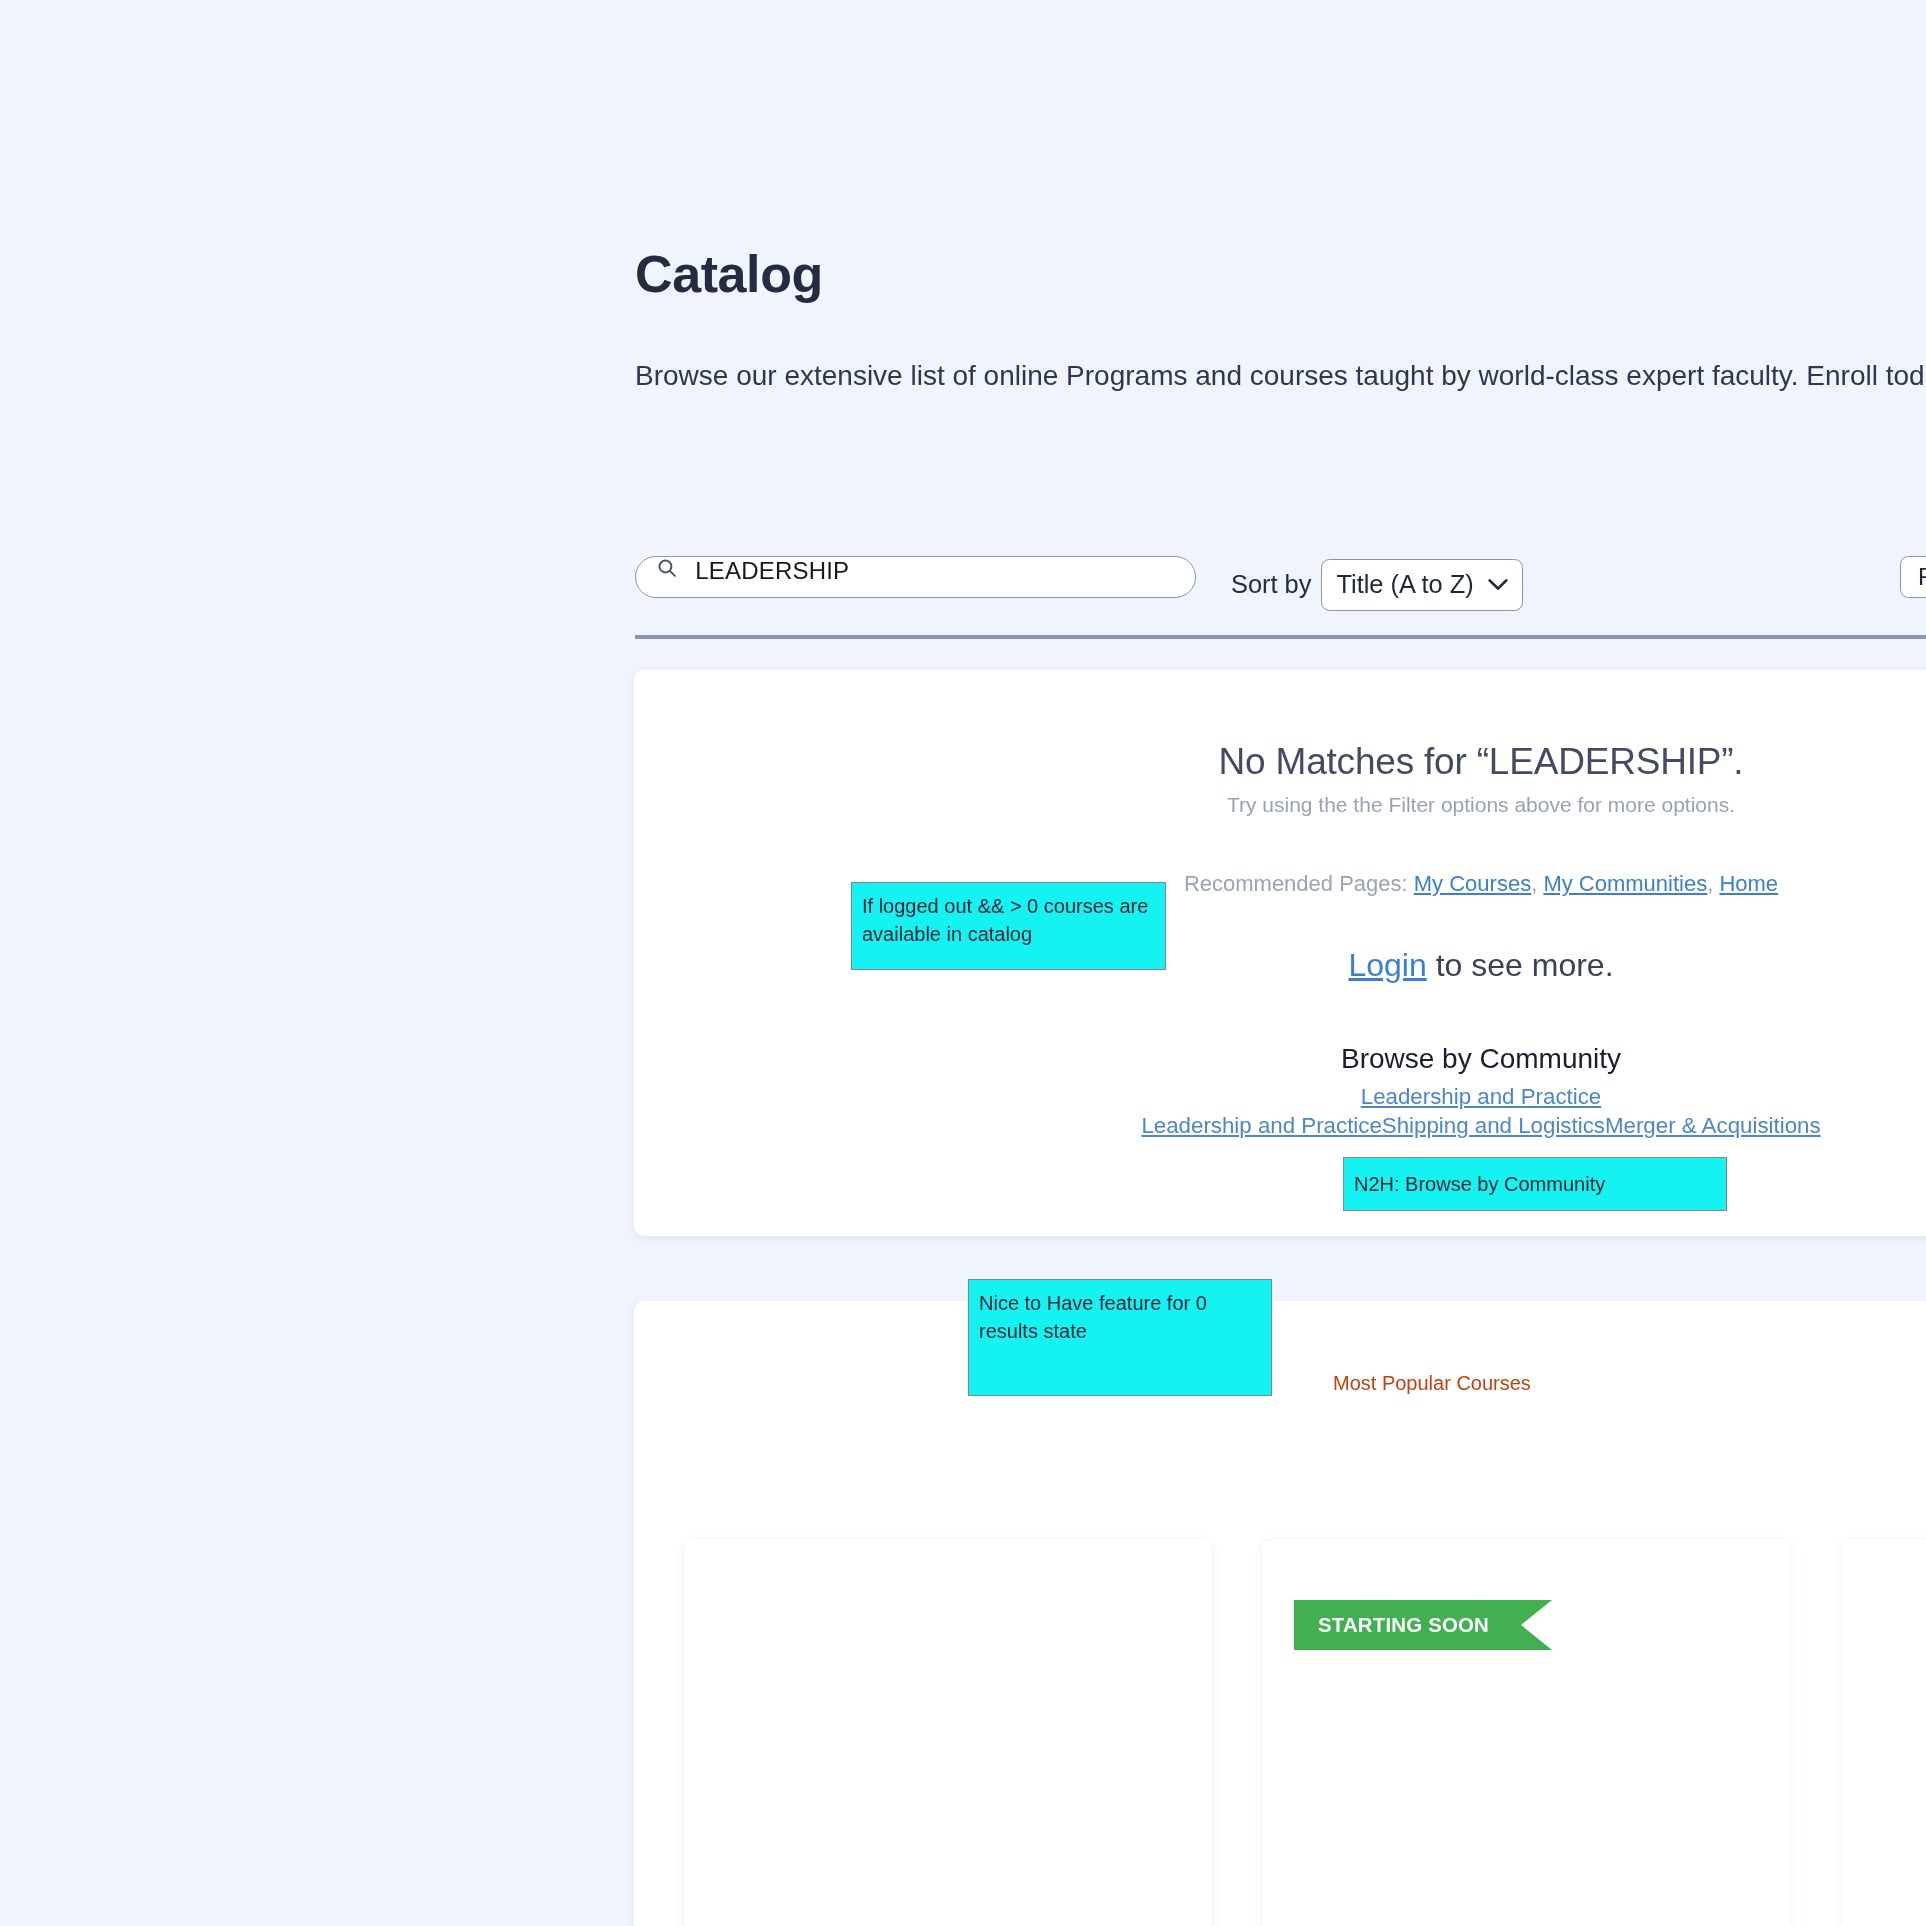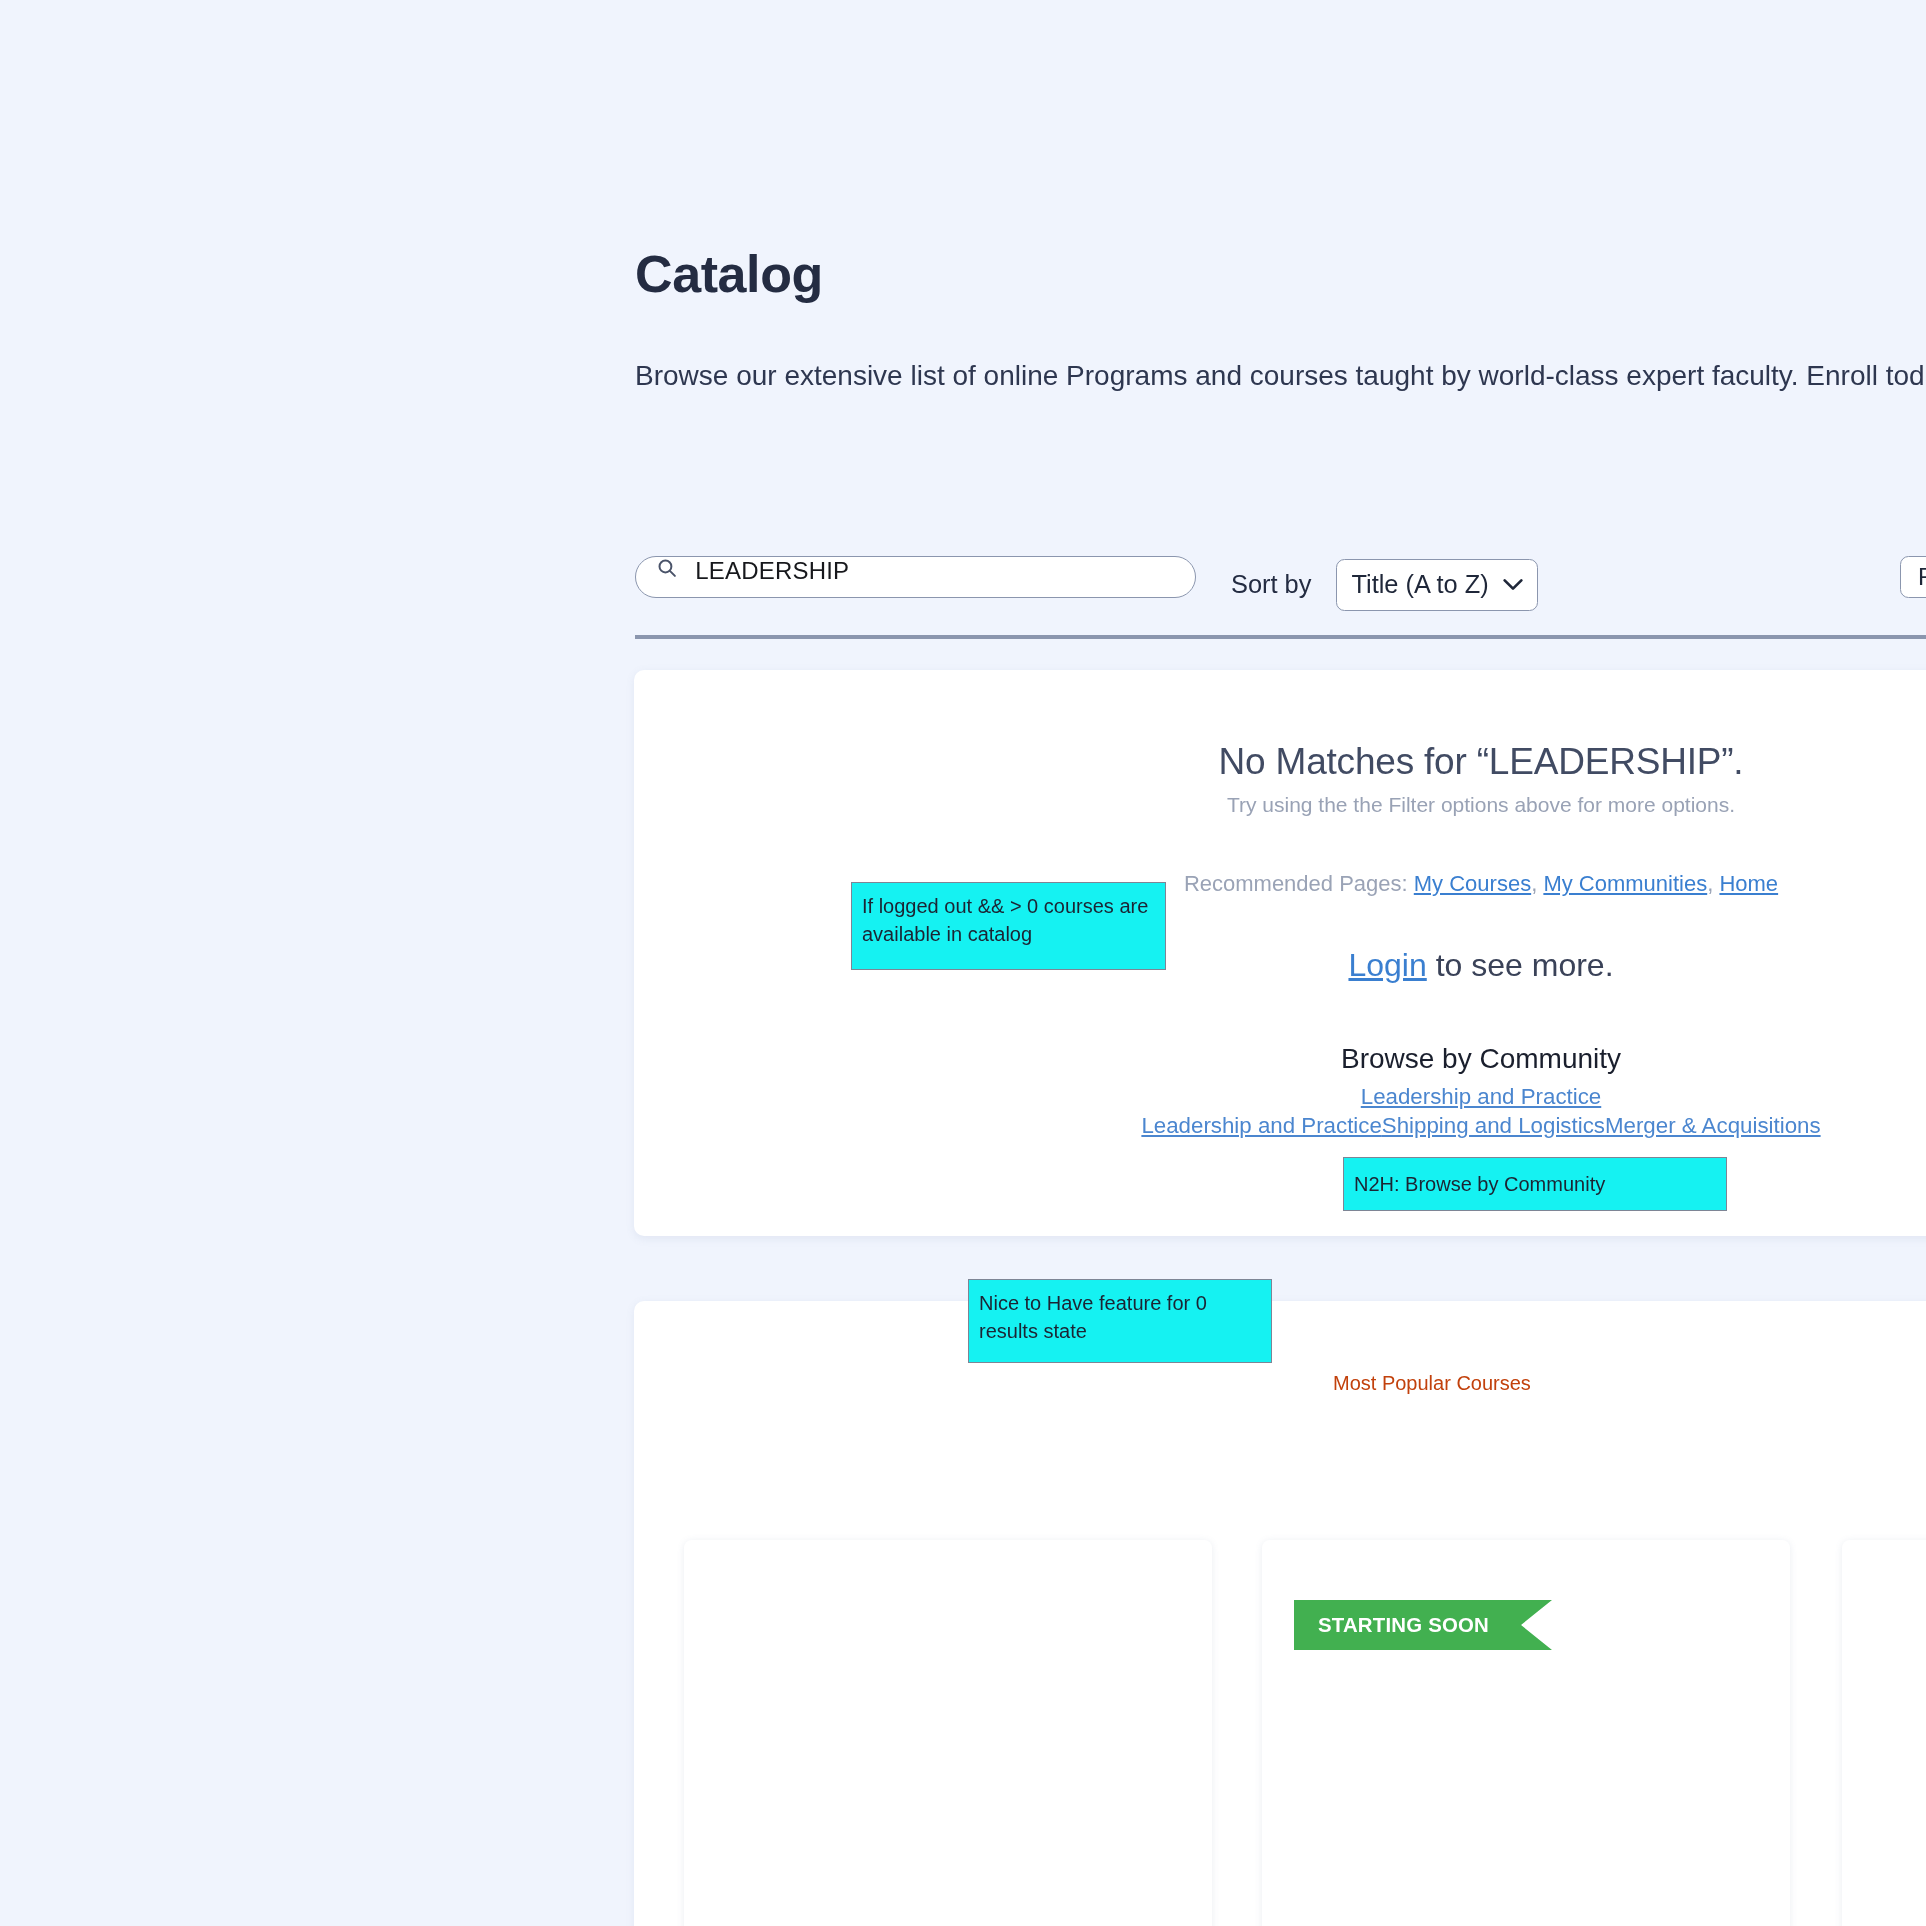--- a/index.html
+++ b/index.html
@@ -52,21 +52,21 @@
   }
   .search-icon { width:21.6px; height:21.6px; flex:0 0 auto; margin-right:17.7px; }
   .search-icon svg { display:block; }
   .search-value {
     font-size:24px; color:#17181c; letter-spacing:0.2px;
     font-family:"Liberation Sans", sans-serif;
   }
 
   .sortby-wrap {
     position:absolute; left:596px; top:7.7px;
-    display:flex; align-items:center; gap:25px;
+    display:flex; align-items:center; gap:10px;
   }
   .sortby-label { font-size:25.4px; color:#242c42; }
   .sortby-select {
     display:flex; align-items:center; gap:14.6px;
     border:1.9px solid #8b96ae; border-radius:8.5px;
     background:#ffffff;
     padding:5px 14px 6.2px 14px;
     height:52px;
   }
   .sortby-value { font-size:25.4px; color:#1f2739; white-space:nowrap; }
@@ -175,21 +175,21 @@
     border:1.5px solid #7e8595;
     color:#1c2433;
     font-size:20px;
     line-height:1.42;
     padding:8.5px 9.2px 8.5px 10px;
     z-index: 50;
   }
   #annot-logged-out { left:851px; top:882px; width:315px; height:88px; }
   #annot-n2h        { left:1343px; top:1157px; width:384px; height:54px;
                       display:flex; align-items:center; }
-  #annot-nice       { left:968px; top:1279px; width:304px; height:84px; }
+  #annot-nice       { left:968px; top:1279px; width:304px; height:117px; }
 </style>
 </head>
 <body>
 
 <div class="page">
 
   <div class="header">
     <h1 class="page-title">Catalog</h1>
     <p class="page-subtitle">Browse our extensive list of online Programs and courses taught by world-class expert faculty. Enroll today.</p>
   </div>

